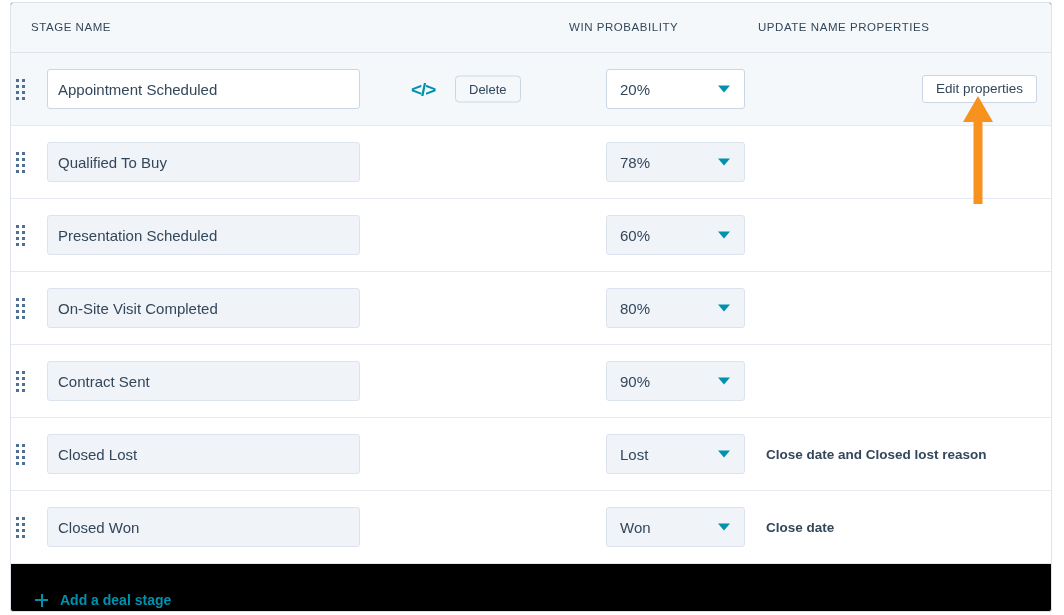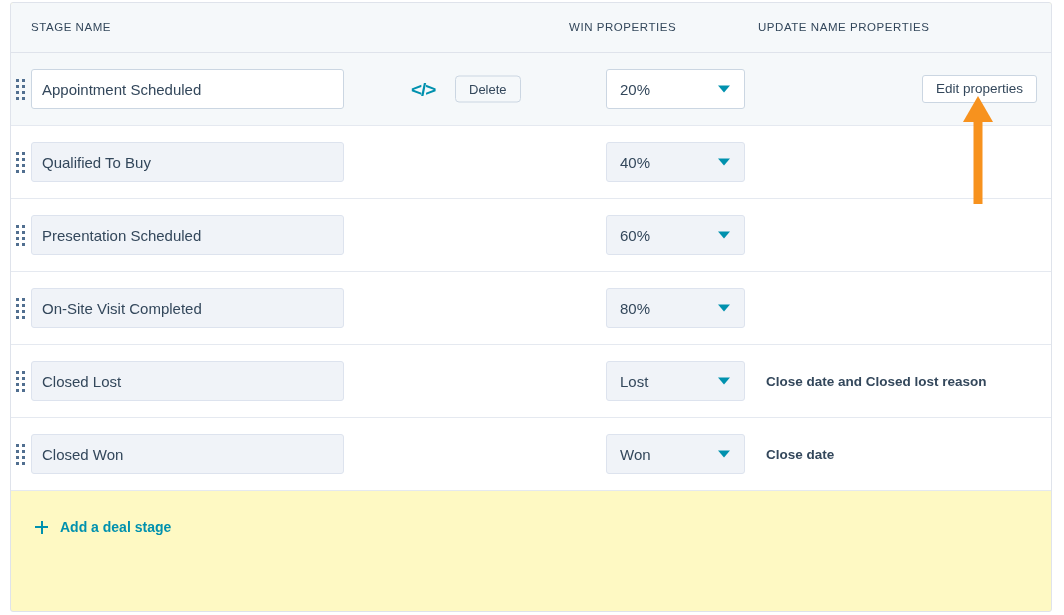--- a/index.html
+++ b/index.html
@@ -22,21 +22,21 @@
     background: #ffffff;
   }
 
   
   .card {
     position: absolute;
     left: 10px;
     top: 2px;
     width: 1042px;
     height: 610px;
-    background: #fef9c3;
+    background: #000000;
     border: 1px solid #dfe3eb;
     border-radius: 3px;
     overflow: hidden;
   }
 
   
   .table-header {
     position: relative;
     height: 50px;
     background: #f5f8fa;
@@ -86,21 +86,21 @@
   .drag-handle i {
     display: block;
     width: 3px;
     height: 3px;
     background: #516f90;
   }
 
   
   .stage-input {
     position: absolute;
-    left: 20px;
+    left: 36px;
     top: 50%;
     transform: translateY(-50%);
     width: 313px;
     height: 40px;
     padding: 0 10px;
     font-family: "Liberation Sans", sans-serif;
     font-size: 15px;
     color: #33475b;
     background: #f0f3f8;
     border: 1px solid #dde3ee;
@@ -262,21 +262,21 @@
   }
 </style>
 </head>
 <body>
 
 <div class="page">
   <div class="card">
 
     <div class="table-header">
       <div class="th th-stage">STAGE NAME</div>
-      <div class="th th-win">WIN PROPERTIES</div>
+      <div class="th th-win">WIN PROBABILITY</div>
       <div class="th th-update">UPDATE NAME PROPERTIES</div>
     </div>
 
     <div id="rows">
         <div class="row is-active">
           <div class="drag-handle">
             <i></i>
             <i></i>
             <i></i>
             <i></i>
@@ -300,21 +300,21 @@
             <i></i>
             <i></i>
             <i></i>
             <i></i>
             <i></i>
             <i></i>
             <i></i>
           </div>
           <input class="stage-input" type="text" value="Qualified To Buy" style="">
           <div class="prob-select">
-            <span class="prob-value">40%</span>
+            <span class="prob-value">78%</span>
             <span class="caret"></span>
           </div>
         </div>
         <div class="row">
           <div class="drag-handle">
             <i></i>
             <i></i>
             <i></i>
             <i></i>
             <i></i>
@@ -335,20 +335,37 @@
             <i></i>
             <i></i>
             <i></i>
             <i></i>
             <i></i>
             <i></i>
           </div>
           <input class="stage-input" type="text" value="On-Site Visit Completed" style="">
           <div class="prob-select">
             <span class="prob-value">80%</span>
+            <span class="caret"></span>
+          </div>
+        </div>
+        <div class="row">
+          <div class="drag-handle">
+            <i></i>
+            <i></i>
+            <i></i>
+            <i></i>
+            <i></i>
+            <i></i>
+            <i></i>
+            <i></i>
+          </div>
+          <input class="stage-input" type="text" value="Contract Sent" style="">
+          <div class="prob-select">
+            <span class="prob-value">90%</span>
             <span class="caret"></span>
           </div>
         </div>
         <div class="row">
           <div class="drag-handle">
             <i></i>
             <i></i>
             <i></i>
             <i></i>
             <i></i>

